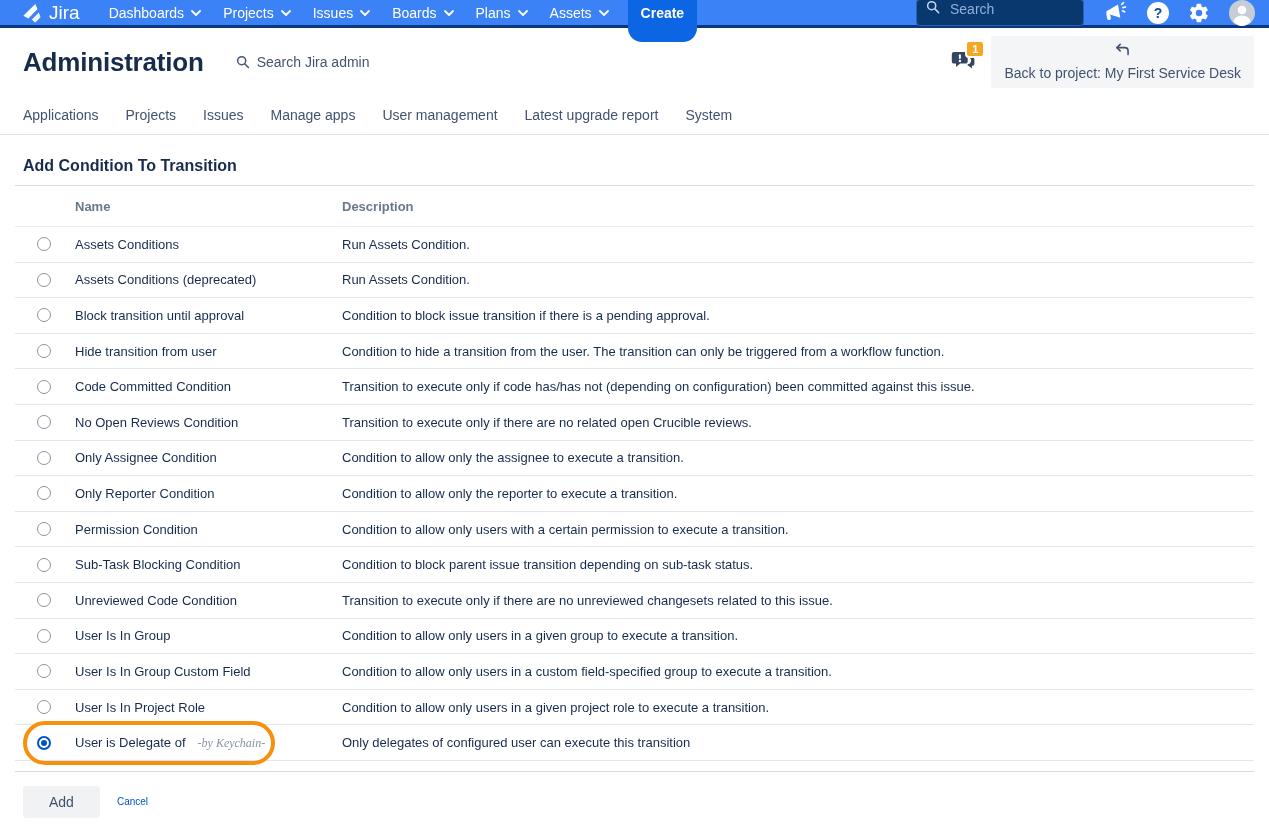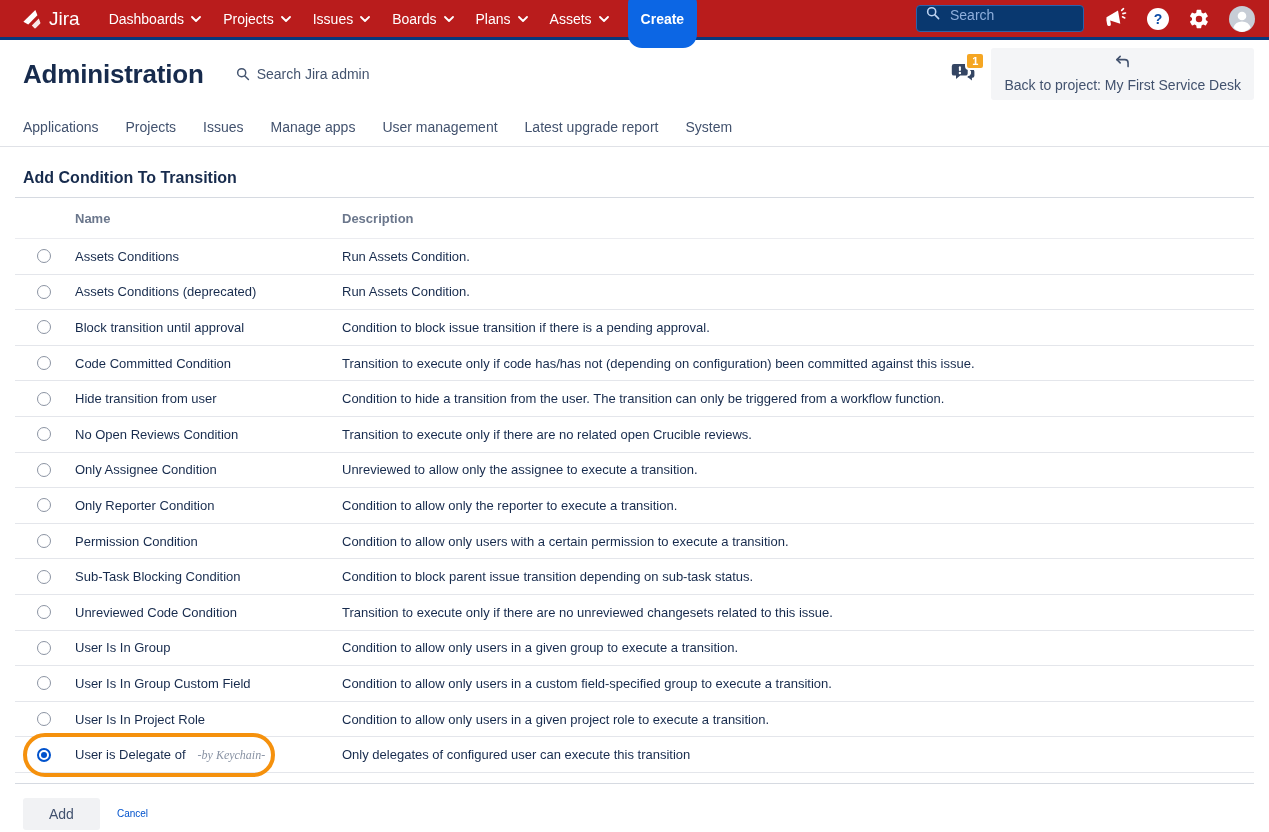--- a/index.html
+++ b/index.html
@@ -5,21 +5,21 @@
 <style>
   * { box-sizing: border-box; }
   html, body { margin: 0; padding: 0; }
   body {
     width: 1269px; height: 832px; overflow: hidden; background: #fff;
     font-family: "Liberation Sans", sans-serif; color: #172B4D; position: relative;
   }
 
   
   .navbar {
-    height: 40px; background: #b91c1c; display: flex; align-items: center;
+    height: 28px; background: #3b82f6; display: flex; align-items: center;
     padding: 0 14px 0 20px; border-bottom: 3px solid #09387C;
   }
   .brand { display: flex; align-items: center; gap: 6px; color: #fff; font-size: 19px; font-weight: 400; margin-right: 18px; cursor: pointer; }
   .nav-menus { display: flex; align-items: center; }
   .nav-item { color: #fff; font-size: 14px; padding: 7px 11px; display: flex; align-items: center; gap: 7px; cursor: pointer; border-radius: 3px; }
   .create-btn {
     background: #0C66E4; color: #fff; border: none; border-radius: 14px;
     font-family: "Liberation Sans", sans-serif; font-size: 14px; font-weight: 700;
     padding: 21px 13px; margin-left: 8px; cursor: pointer;
   }
@@ -257,57 +257,57 @@
 
     </div>
     <div class="cell-desc">Condition to block issue transition if there is a pending approval.</div>
   </div>
 
   <div class="row">
     <div class="cell-radio">
       <span class="radio"></span>
     </div>
     <div class="cell-name">
+      <span class="name-text">Hide transition from user</span>
+
+    </div>
+    <div class="cell-desc">Condition to hide a transition from the user. The transition can only be triggered from a workflow function.</div>
+  </div>
+
+  <div class="row">
+    <div class="cell-radio">
+      <span class="radio"></span>
+    </div>
+    <div class="cell-name">
       <span class="name-text">Code Committed Condition</span>
 
     </div>
     <div class="cell-desc">Transition to execute only if code has/has not (depending on configuration) been committed against this issue.</div>
   </div>
 
   <div class="row">
     <div class="cell-radio">
       <span class="radio"></span>
     </div>
     <div class="cell-name">
-      <span class="name-text">Hide transition from user</span>
-
-    </div>
-    <div class="cell-desc">Condition to hide a transition from the user. The transition can only be triggered from a workflow function.</div>
-  </div>
-
-  <div class="row">
-    <div class="cell-radio">
-      <span class="radio"></span>
-    </div>
-    <div class="cell-name">
       <span class="name-text">No Open Reviews Condition</span>
 
     </div>
     <div class="cell-desc">Transition to execute only if there are no related open Crucible reviews.</div>
   </div>
 
   <div class="row">
     <div class="cell-radio">
       <span class="radio"></span>
     </div>
     <div class="cell-name">
       <span class="name-text">Only Assignee Condition</span>
 
     </div>
-    <div class="cell-desc">Unreviewed to allow only the assignee to execute a transition.</div>
+    <div class="cell-desc">Condition to allow only the assignee to execute a transition.</div>
   </div>
 
   <div class="row">
     <div class="cell-radio">
       <span class="radio"></span>
     </div>
     <div class="cell-name">
       <span class="name-text">Only Reporter Condition</span>
 
     </div>

